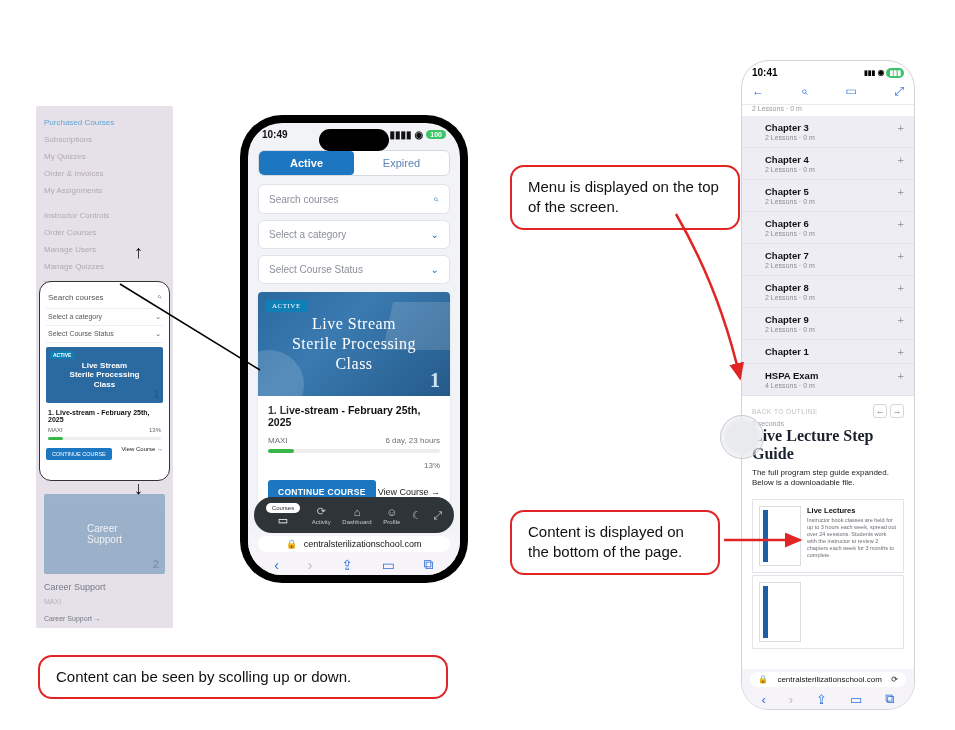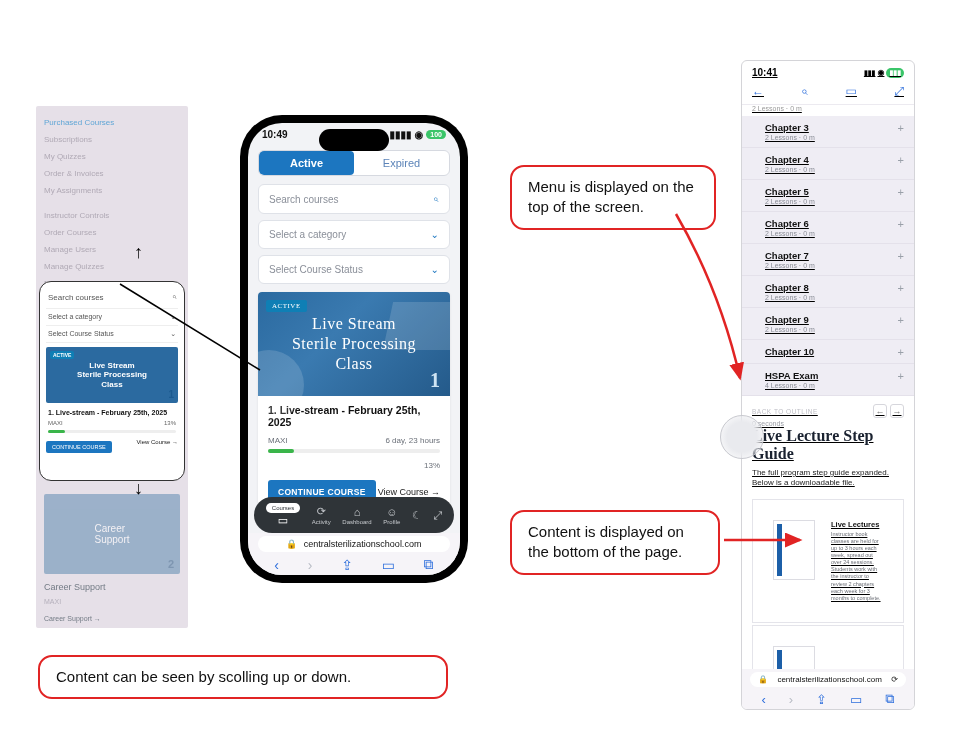--- a/index.html
+++ b/index.html
@@ -20,21 +20,21 @@
     font-size: 15px;
     color: #111;
     line-height: 1.35;
   }
   .arrow-svg, .line-svg { position: absolute; overflow: visible; pointer-events: none; }
 
   
   .panel1 {
     position: absolute;
     left: 36px; top: 106px;
-    width: 152px; height: 522px;
+    width: 137px; height: 522px;
     background: #e6e0e8;
     border-radius: 2px;
     overflow: hidden;
   }
   .panel1 .sidebar {
     padding: 8px 6px 4px 6px;
   }
   .panel1 .side-item {
     font-size: 8px;
     color: #b0a9b5;
@@ -206,23 +206,22 @@
     font-size:9px; color:#111; padding:3px 0;
   }
   .safari-row { display:flex; justify-content:space-around; align-items:center; padding:2px 12px 2px; }
   .safari-row .ic { color:#2e6fdc; font-size:14px; }
   .safari-row .ic.dis { color:#b8bcc4; }
 
   
   .phone3 {
     position:absolute; right:40px; top:60px;
     width:174px; height:650px;
-    background:#fff; border:1px solid #d4d4d8; border-radius:6px;
+    background:#fff; border:1px solid #d4d4d8; border-radius:28px;
     overflow:hidden;
-    text-decoration:underline;
   }
   .phone3 .status3 { display:flex; justify-content:space-between; align-items:center;
     padding:6px 10px 2px; font-size:10px; font-weight:600; }
   .phone3 .status3 .batt { background:#3ac569; color:#fff; font-size:7px; padding:1px 3px; border-radius:5px; }
   .phone3 .menu-row {
     display:flex; justify-content:space-between; align-items:center;
     padding:4px 10px 6px; color:#2e6fdc; font-size:12px;
     border-bottom:1px solid #eceaf0;
   }
   .phone3 .menu-row .ic { font-size:12px; }
@@ -246,21 +245,21 @@
   .phone3 .content-head .btns { display:flex; gap:3px; }
   .phone3 .content-head .b { width:14px; height:14px; border:1px solid #d6d6dc;
     border-radius:3px; display:flex; align-items:center; justify-content:center;
     font-size:9px; color:#777;}
   .phone3 .seconds { font-size:7px; color:#9a9da5; padding: 0 10px; }
   .phone3 .h1 { font-family: Georgia, serif; font-weight:700; font-size:16px;
     color:#1a2230; padding: 0 10px 4px; line-height:1.15; }
   .phone3 .desc { font-size:8px; color:#222; padding: 0 10px 6px; line-height:1.3; }
   .phone3 .doc {
     margin: 4px 10px; border:1px solid #e4e4ea;
-    padding:20px; display:flex; gap:16px;
+    padding:6px; display:flex; gap:6px;
   }
   .phone3 .doc .thumb {
     width:42px; height:60px; background:#fff; border:1px solid #dcdce2;
     position:relative;
   }
   .phone3 .doc .thumb::before {
     content:""; position:absolute; left:3px; top:3px; bottom:3px; width:5px;
     background:#1c5fa8;
   }
   .phone3 .doc .info { flex:1; }
@@ -510,21 +509,21 @@
         <div class="name">Chapter 8</div>
         <div class="sub">2 Lessons · 0 m</div>
         <span class="plus">+</span>
       </div>
       <div class="chap">
         <div class="name">Chapter 9</div>
         <div class="sub">2 Lessons · 0 m</div>
         <span class="plus">+</span>
       </div>
       <div class="chap">
-        <div class="name">Chapter 10</div>
+        <div class="name">Chapter 1</div>
         <span class="plus">+</span>
       </div>
       <div class="chap">
         <div class="name">HSPA Exam</div>
         <div class="sub">4 Lessons · 0 m</div>
         <span class="plus">+</span>
       </div>
     </div>
 
   <div class="content-head">
@@ -562,21 +561,21 @@
       <span class="ic dis">›</span>
       <span class="ic">⇪</span>
       <span class="ic">▭</span>
       <span class="ic">⧉</span>
     </div>
   </div>
 </div>
 
 <div class="blur-circle" style="left:720px; top:415px;"></div>
 
-<div class="callout" style="left:510px; top:165px; width:206px;">Menu is displayed on the top of the screen.</div>
+<div class="callout" style="left:510px; top:165px; width:230px;">Menu is displayed on the top of the screen.</div>
 
 <div class="callout" style="left:510px; top:510px; width:210px;">Content is displayed on the bottom of the page.</div>
 
 <div class="callout" style="left:38px; top:655px; width:410px;">Content can be seen by scolling up or down.</div>
 
 <svg class="arrow-svg" style="left:0;top:0;" width="955" height="730">
   <defs>
     <marker id="ah" markerWidth="8" markerHeight="8" refX="6" refY="3" orient="auto">
       <path d="M0,0 L7,3 L0,6 Z" fill="#e12424"></path>
     </marker>

